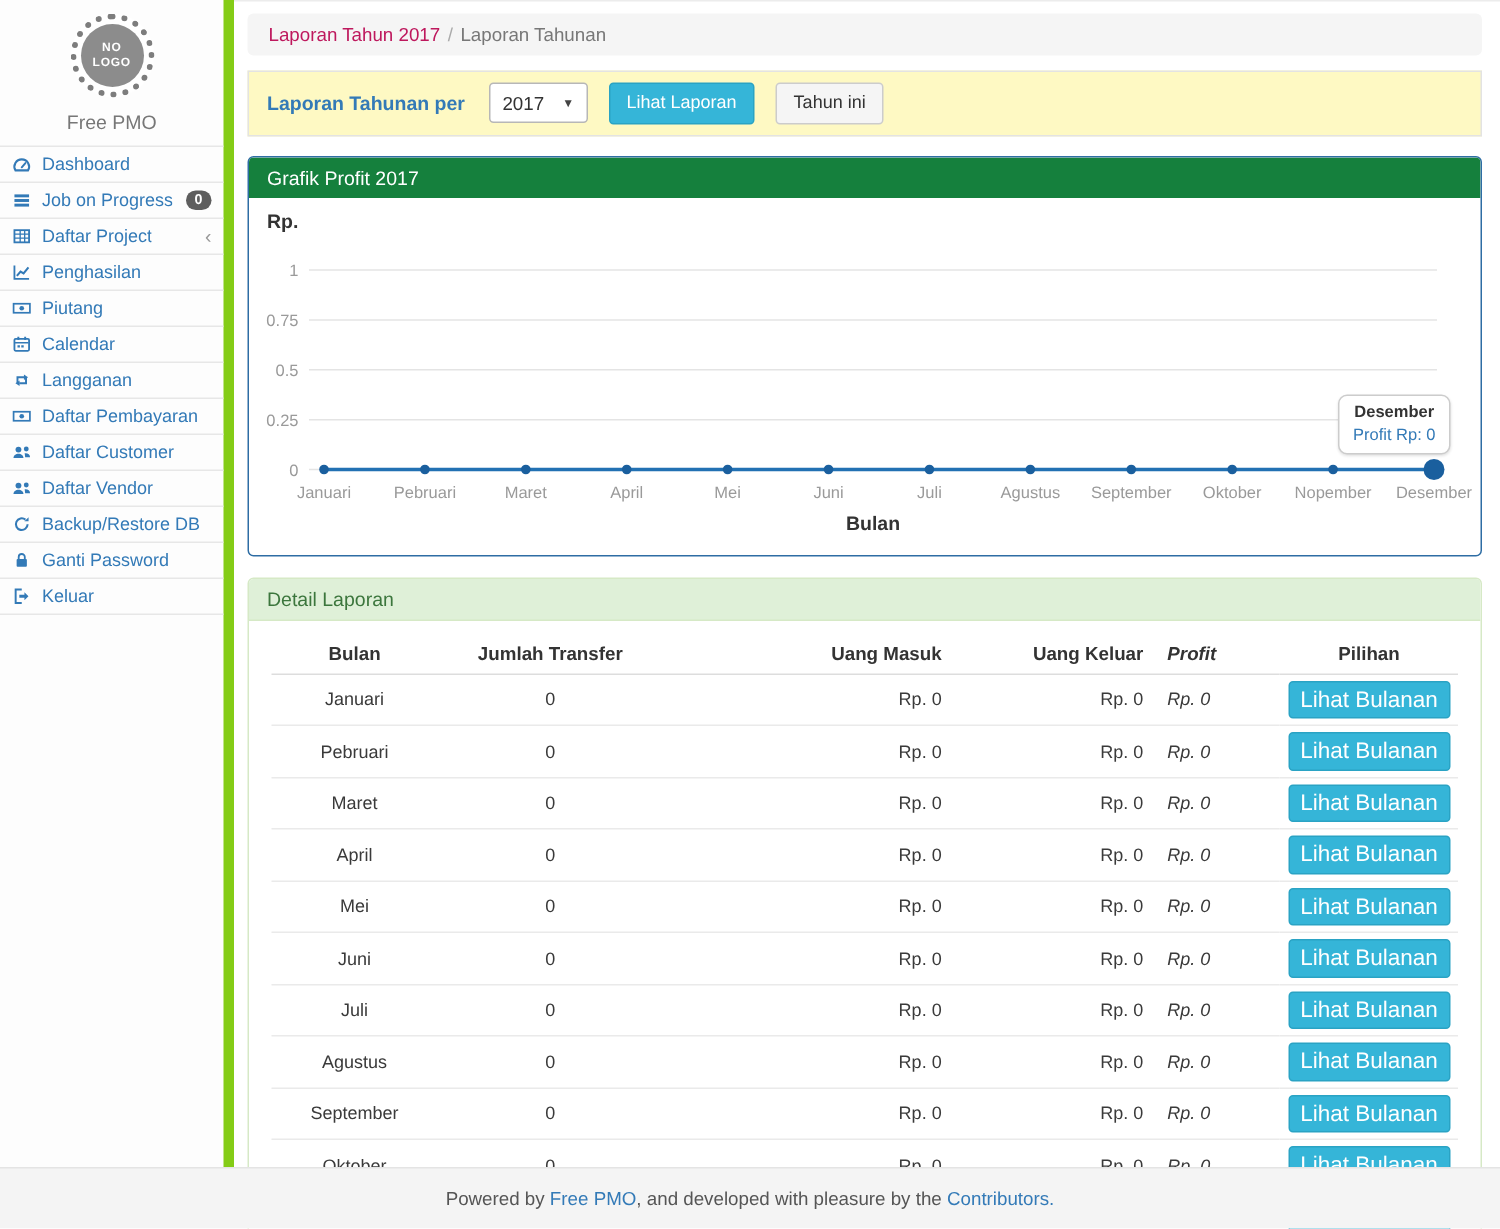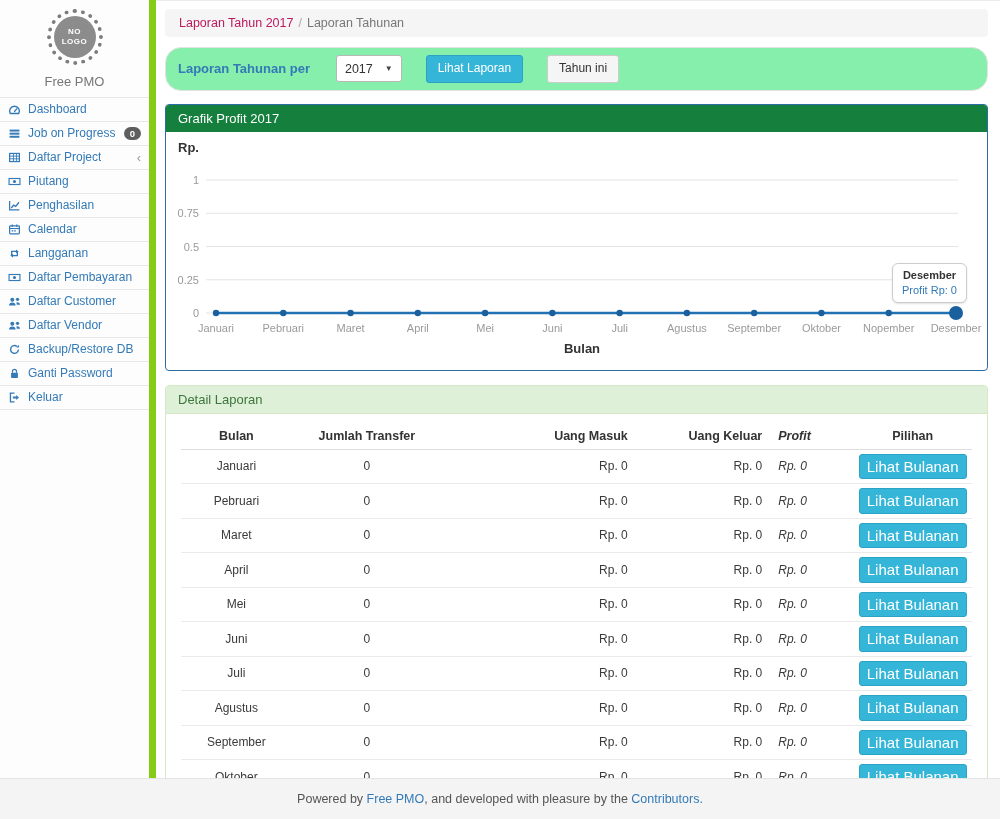--- a/index.html
+++ b/index.html
@@ -28,22 +28,22 @@
   .count-badge { margin-left:auto; background:#5e5e5e; color:#fff; border-radius:9px;
     font-size:9.5px; font-weight:bold; padding:2px 6px; line-height:1; }
   .chev { margin-left:auto; color:#999; font-size:13px; line-height:10px; }
 
   
   .main { flex:1; background:#fff; border-top:1px solid #ececec; padding:8px 12px 0 9px; min-width:0; }
   .breadcrumb { background:#f5f5f5; border-radius:4px; padding:7px 14px; font-size:12.5px; color:#777; margin-bottom:10px; }
   .breadcrumb a { color:#be185d; text-decoration:none; cursor:pointer; }
   .bc-sep { margin:0 5px; color:#aaa; }
 
-  .well { background:#86efac; border:1px solid #e3e3e3; border-radius:16px; padding:7px 12px;
-    display:flex; align-items:center; gap:24px; margin-bottom:13px; }
+  .well { background:#fef9c3; border:1px solid #e3e3e3; border-radius:0; padding:7px 12px;
+    display:flex; align-items:center; gap:14px; margin-bottom:13px; }
   .flabel { color:#337ab7; font-weight:bold; font-size:13px; margin-right:2px; }
   .select { background:#fff; border:1px solid #b7b7b7; border-radius:3px; height:27px; cursor:pointer;
     display:inline-flex; align-items:center; gap:12px; padding:0 8px; font-size:12.5px; color:#333; }
   .select .caret { font-size:8px; color:#444; }
   .btn { border-radius:3px; font-size:12px; padding:5px 11px; border:1px solid transparent; cursor:pointer;
     font-family:"Liberation Sans", sans-serif; line-height:1.3; }
   .btn-info { background:#35b5d8; border-color:#2aa3c4; color:#fff; }
   .btn-default { background:#f5f5f5; border-color:#ccc; color:#333; }
 
   .panel { border:1px solid #2e6da4; border-radius:4px; margin-bottom:14px; overflow:hidden; background:#fff; }
@@ -117,34 +117,34 @@
                 <rect x="2" y="3" width="12" height="10" fill="none" stroke="currentColor" stroke-width="1.5"></rect>
                 <path d="M2 6.3h12M2 9.6h12M6.7 3v10M10.4 3v10" stroke="currentColor" stroke-width="1.1"></path>
               </svg>
             </span>
             <span class="lbl">Daftar Project</span>
             <span class="chev">‹</span>
           </li>
           <li>
             <span class="ico">
               <svg viewBox="0 0 16 16">
+                <path d="M2 2.5v11h12" fill="none" stroke="currentColor" stroke-width="1.5"></path>
+                <path d="M4 11l3-3.5 2.5 1.5L13.5 4" fill="none" stroke="currentColor" stroke-width="1.7"></path>
+              </svg>
+            </span>
+            <span class="lbl">Penghasilan</span>
+          </li>
+          <li>
+            <span class="ico">
+              <svg viewBox="0 0 16 16">
                 <rect x="1.3" y="4.3" width="13.4" height="7.4" fill="none" stroke="currentColor" stroke-width="1.4"></rect>
                 <circle cx="8" cy="8" r="1.9" fill="currentColor"></circle>
               </svg>
             </span>
             <span class="lbl">Piutang</span>
-          </li>
-          <li>
-            <span class="ico">
-              <svg viewBox="0 0 16 16">
-                <path d="M2 2.5v11h12" fill="none" stroke="currentColor" stroke-width="1.5"></path>
-                <path d="M4 11l3-3.5 2.5 1.5L13.5 4" fill="none" stroke="currentColor" stroke-width="1.7"></path>
-              </svg>
-            </span>
-            <span class="lbl">Penghasilan</span>
           </li>
           <li>
             <span class="ico">
               <svg viewBox="0 0 16 16">
                 <rect x="2" y="3.6" width="12" height="9.8" rx="1" fill="none" stroke="currentColor" stroke-width="1.5"></rect>
                 <path d="M2.5 6.8h11" stroke="currentColor" stroke-width="1.3"></path>
                 <path d="M5.2 1.8v2.8M10.8 1.8v2.8" stroke="currentColor" stroke-width="1.6"></path>
                 <path d="M4.5 8.8h2v1.8h-2zM7.6 8.8h2v1.8h-2z" fill="currentColor"></path>
               </svg>
             </span>

